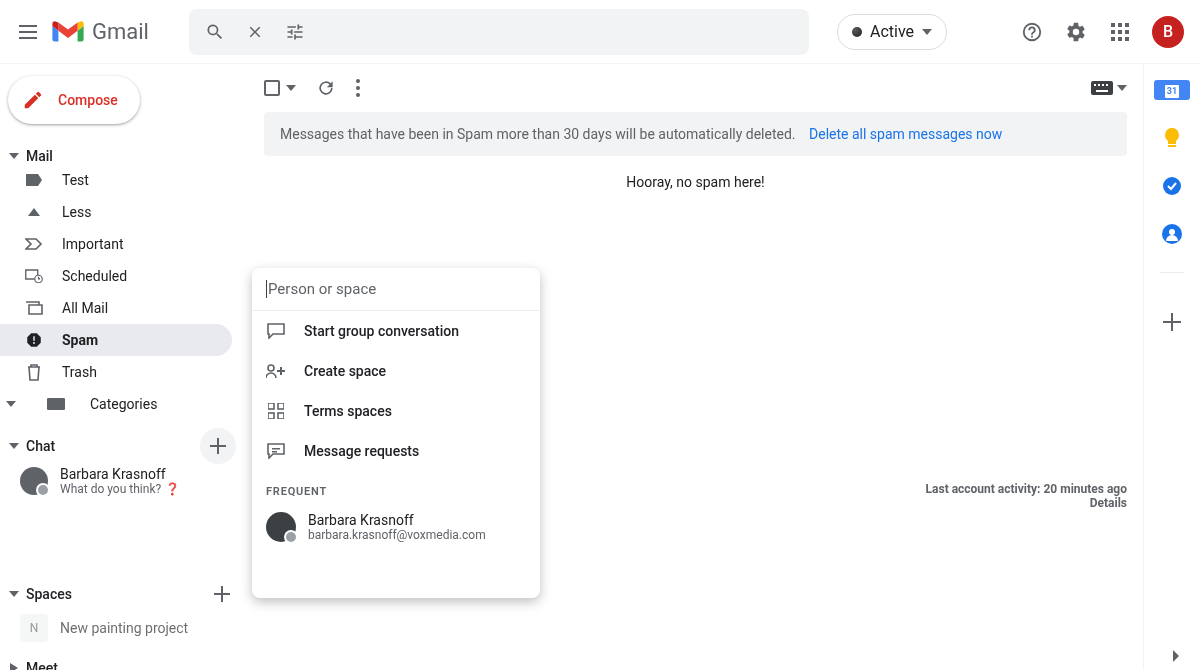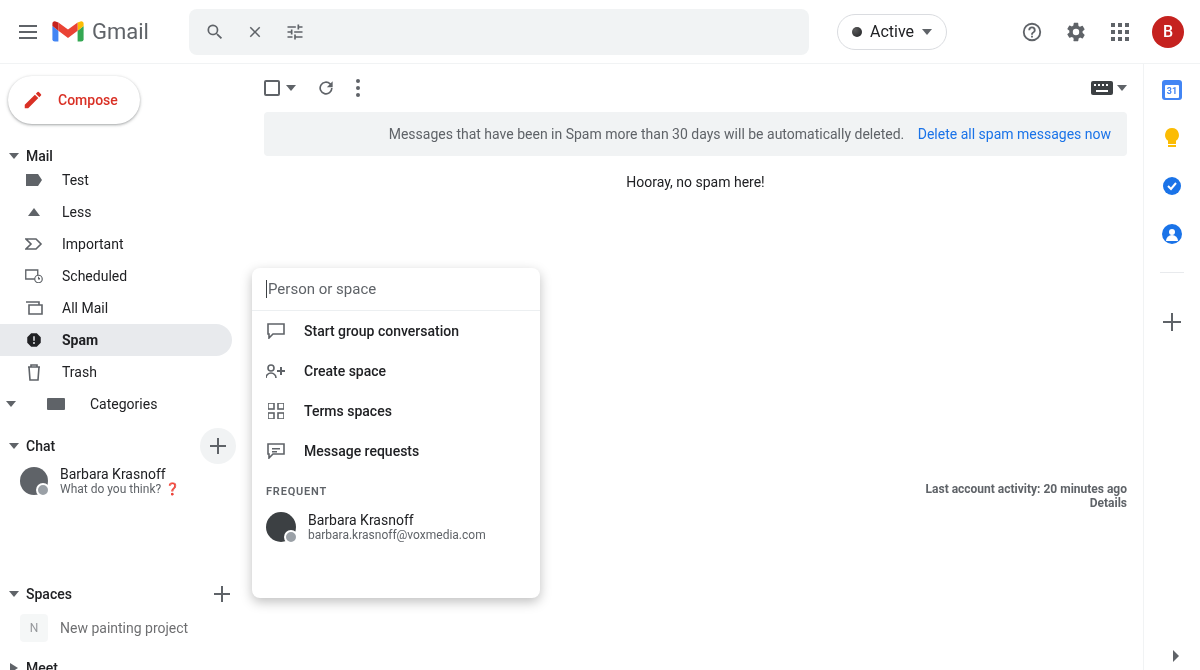--- a/index.html
+++ b/index.html
@@ -42,21 +42,21 @@
 .spaces-item { display:flex; align-items:center; padding: 4px 12px 4px 20px; gap: 12px; font-size: 14px;}
 .spaces-avatar{ width:28px; height:28px; border-radius:4px; background:#f1f3f4; display:flex; align-items:center; justify-content:center; font-size:12px; color:#5f6368;}
 
 
 .main { position: absolute; top: 64px; left: 248px; right: 56px; bottom: 0; border-right: 1px solid #f1f3f4; }
 .toolbar { height: 48px; display: flex; align-items: center; padding: 0 16px; gap: 8px; }
 .toolbar-left { display: flex; align-items: center; gap: 20px; }
 .toolbar-right { margin-left: auto; display: flex; align-items: center; gap: 8px; }
 .select-box { display: flex; align-items: center; gap: 2px; }
 .checkbox-empty { width: 16px; height: 16px; border: 2px solid #5f6368; border-radius: 2px; }
-.banner { margin: 0 16px; background: #f1f3f4; border-radius: 4px; padding: 14px 16px; font-size: 14px; color: #5f6368; text-align: right; }
+.banner { margin: 0 16px; background: #f1f3f4; border-radius: 4px; padding: 14px 16px; font-size: 14px; color: #5f6368; text-align: left; }
 .banner a { color: #1a73e8; text-decoration: none; margin-left: 10px; }
 .empty-msg { text-align: center; font-size: 14px; color: #202124; padding: 18px 0 26px; }
 .footer { position: absolute; bottom: 160px; left: 16px; right: 16px; display: flex; justify-content: space-between; font-size: 12px; color: #5f6368; font-weight: bold; }
 .footer .right { text-align: right; }
 .footer a { color: #5f6368; text-decoration: none; }
 
 
 .rightrail { position: absolute; top: 64px; right: 0; width: 56px; display: flex; flex-direction: column; align-items: center; padding-top: 16px; gap: 28px; }
 .rail-plus { margin-top: 12px; font-size: 22px; color: #5f6368; cursor: pointer; }
 .rail-chevron { position:absolute; bottom: 8px; right: 18px; }
@@ -342,21 +342,21 @@
       <a href="#">Program Policies</a>
     </div>
     <div class="right">
       <div>Last account activity: 20 minutes ago</div>
       <a href="#">Details</a>
     </div>
   </div>
 </div>
 
 <div class="rightrail">
-  <div style="width:20px;height:20px;background:#4285f4;border-radius:3px;display:flex;align-items:center;justify-content:center;color:#fff;font-size:9px;font-weight:700;position:relative;">
+  <div style="width:36px;height:20px;background:#4285f4;border-radius:3px;display:flex;align-items:center;justify-content:center;color:#fff;font-size:9px;font-weight:700;position:relative;">
     <span style="background:#fff;color:#4285f4;width:14px;height:13px;display:flex;align-items:center;justify-content:center;border-radius:1px;margin-top:2px;">31</span>
   </div>
   <div>
       <svg width="18" height="20" viewBox="0 0 18 20">
         <path fill="#fbbc04" d="M9 0a7 7 0 0 0-4 12.7V16h8v-3.3A7 7 0 0 0 9 0z"></path>
         <rect x="5" y="17" width="8" height="2" fill="#fbbc04"></rect>
       </svg>
     </div>
   <div>
       <svg width="20" height="20" viewBox="0 0 20 20">

